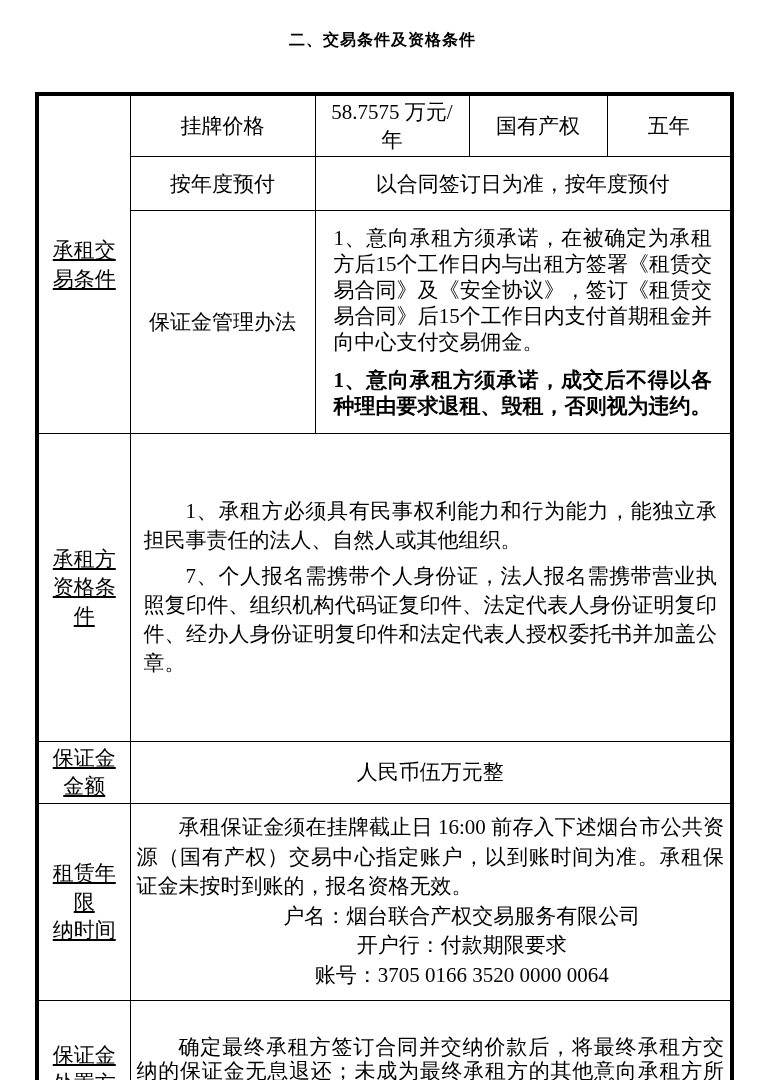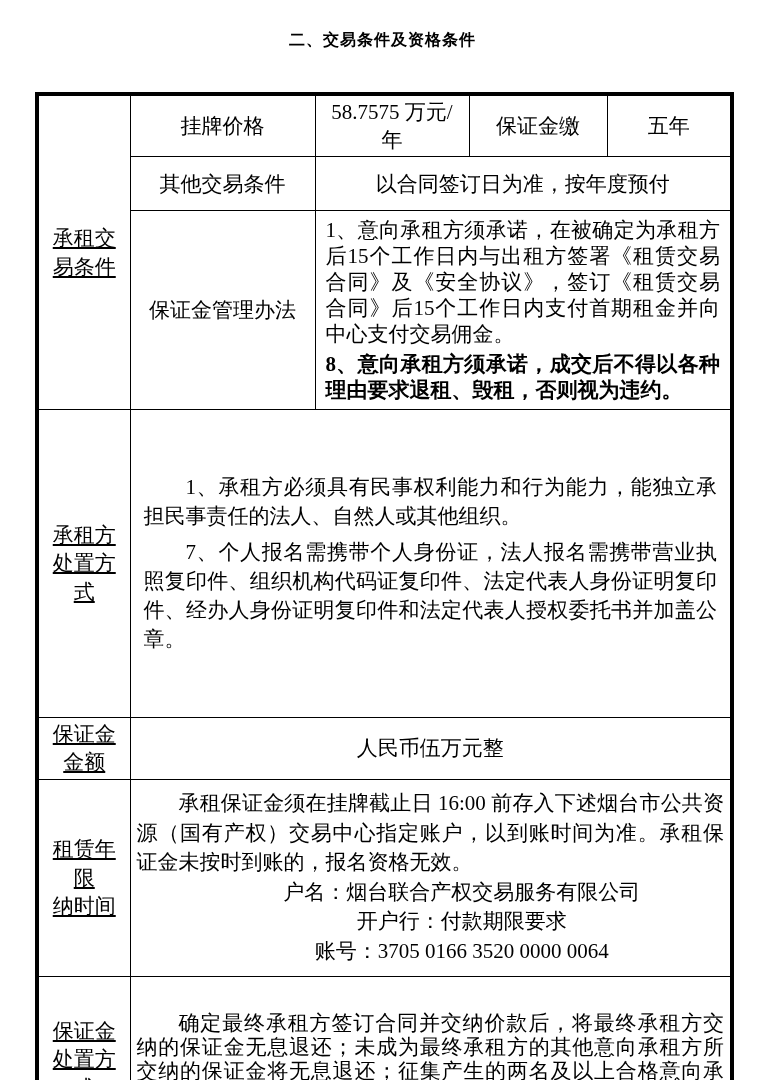--- a/index.html
+++ b/index.html
@@ -48,21 +48,21 @@
       line-height: 1.35;
       padding: 2px 4px;
       text-decoration: underline;
     }
     .cell-center { text-align: center; }
     .cell-text {
       text-align: justify;
       line-height: 26px;
       padding: 4px 8px;
     }
-    .cell-text p { margin: 4px; }
+    .cell-text p { margin: 12px; }
     .cell-text .bold { font-weight: bold; }
     .qual-cell {
       line-height: 29px;
       font-size: 18px;
       padding: 4px 12px;
       text-align: justify;
     }
     .qual-cell p { margin: 7px; text-indent: 2em; }
     .pay-cell {
       line-height: 29.5px;
@@ -94,40 +94,40 @@
       <col style="width:138px">
       <col style="width:125px">
     </colgroup>
 
     <tbody>
         <tr style="height:46px">
       <td class="cat" rowspan="3">承租交
 易条件</td>
       <td class="cell-center">挂牌价格</td>
       <td class="cell-center">58.7575 万元/年</td>
-      <td class="cell-center">保证金缴</td>
+      <td class="cell-center">国有产权</td>
       <td class="cell-center">五年</td>
     </tr>
 
     <tr style="height:54px">
-      <td class="cell-center">其他交易条件</td>
+      <td class="cell-center">按年度预付</td>
       <td class="cell-center" colspan="3">以合同签订日为准，按年度预付</td>
     </tr>
 
     <tr style="height:158px">
       <td class="cell-center">保证金管理办法</td>
       <td class="cell-text" colspan="3">
         <p>1、意向承租方须承诺，在被确定为承租方后15个工作日内与出租方签署《租赁交易合同》及《安全协议》，签订《租赁交易合同》后15个工作日内支付首期租金并向中心支付交易佣金。</p>
-        <p class="bold">8、意向承租方须承诺，成交后不得以各种理由要求退租、毁租，否则视为违约。</p>
+        <p class="bold">1、意向承租方须承诺，成交后不得以各种理由要求退租、毁租，否则视为违约。</p>
       </td>
     </tr>
 
     <tr style="height:308px">
       <td class="cat">承租方
-处置方式</td>
+资格条件</td>
       <td class="qual-cell" colspan="4">
         <p>1、承租方必须具有民事权利能力和行为能力，能独立承担民事责任的法人、自然人或其他组织。</p>
         <p>7、个人报名需携带个人身份证，法人报名需携带营业执照复印件、组织机构代码证复印件、法定代表人身份证明复印件、经办人身份证明复印件和法定代表人授权委托书并加盖公章。</p>
       </td>
     </tr>
 
     <tr style="height:47px">
       <td class="cat">保证金
 金额</td>
       <td class="cell-center" colspan="4">人民币伍万元整</td>

